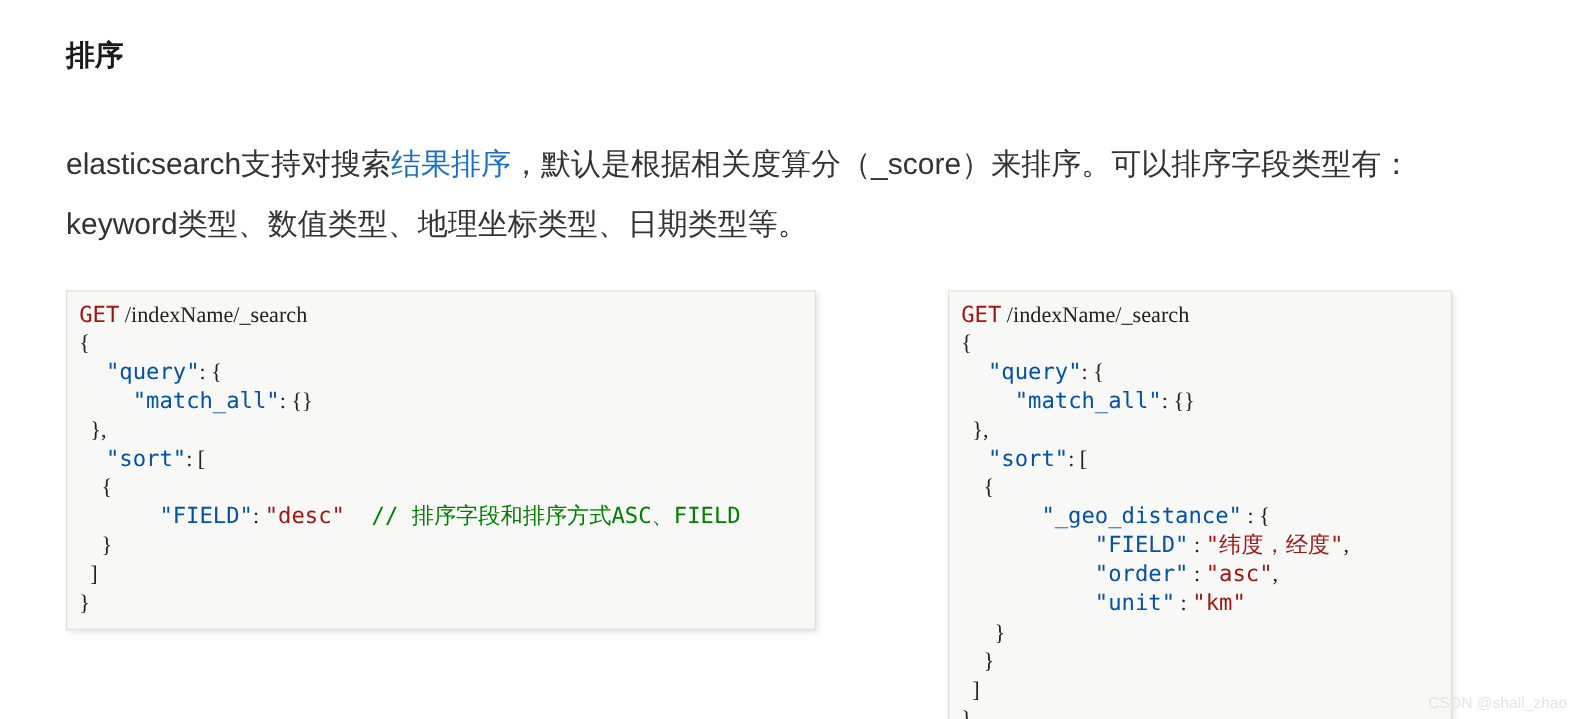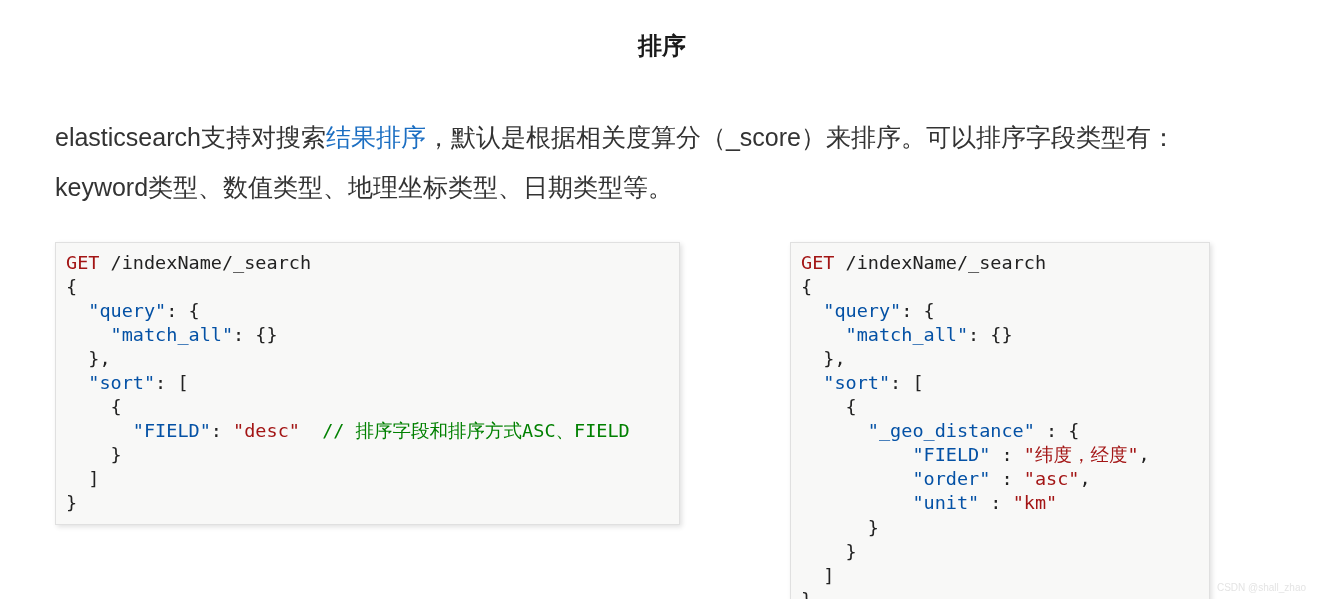--- a/index.html
+++ b/index.html
@@ -8,21 +8,20 @@
       background: #fff;
       padding: 30px 55px;
       width: 1324px;
       color: #333;
     }
     .heading {
       font-size: 24px;
       font-weight: 700;
       color: #1a1a1a;
       margin-bottom: 50px;
-      text-align: center;
     }
     .para {
       font-size: 25px;
       line-height: 2;
       color: #333;
       margin-bottom: 30px;
       max-width: 1180px;
     }
     .link { color: #1b6ec2; text-decoration: none; }
     .columns {
@@ -39,26 +38,26 @@
       line-height: 1.3;
       padding: 8px 10px;
       white-space: pre;
     }
     .code-left { width: 625px; }
     .code-right { width: 420px; }
     .tk-red   { color: #a31515; }
     .tk-blue  { color: #0451a5; }
     .tk-brown { color: #a31515; }
     .tk-green { color: #008000; }
-    .tk-black { color: #222; }
+    .tk-black { color: #222; font-family: Liberation Serif, serif; }
     .watermark {
       position: fixed;
       right: 18px;
       bottom: 6px;
-      font-size: 10px;
+      font-size: 13px;
       color: #e4e4e4;
       font-family: sans-serif;
     }
   </style>
 </head>
 <body>
 
 <h2 class="heading">排序</h2>
 
 <p class="para"><span>elasticsearch支持对搜索</span><a href="#" class="link">结果排序</a><span>，默认是根据相关度算分（_score）来排序。可以排序字段类型有：keyword类型、数值类型、地理坐标类型、日期类型等。</span></p>

